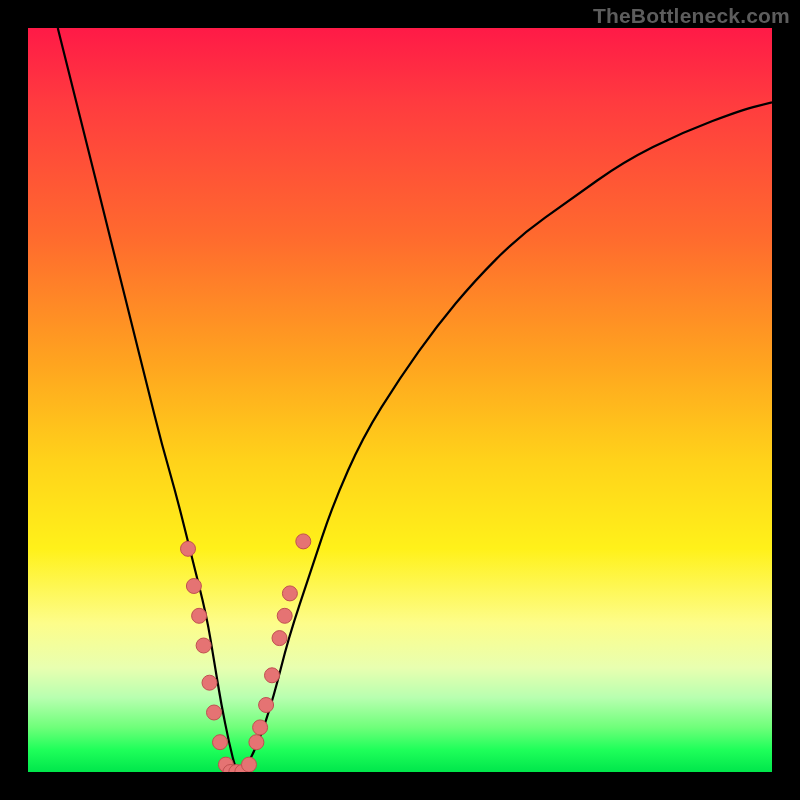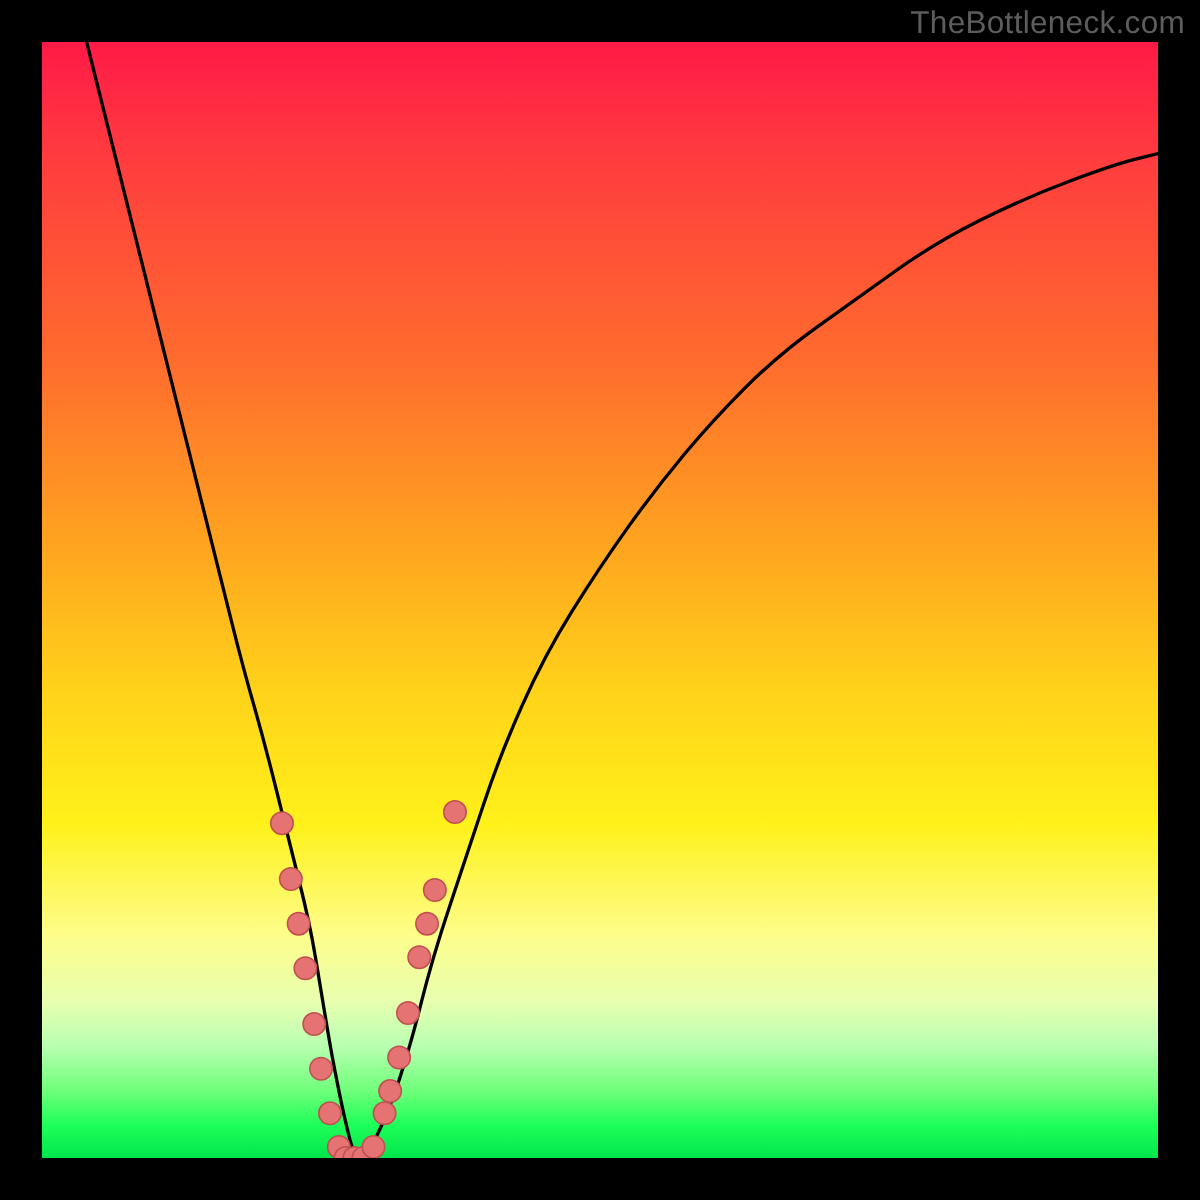--- a/index.html
+++ b/index.html
@@ -41,21 +41,21 @@
       #1fff5a 97%,
       #00e64b 100%
     );
   }
   .watermark {
     position: absolute;
     top: 4px;
     right: 10px;
     color: #5d5d5d;
     font-size: 21px;
-    font-weight: 400;
+    font-weight: 700;
     letter-spacing: 0.2px;
   }
   svg.curve {
     position: absolute;
     left: 0;
     top: 0;
     width: 744px;
     height: 744px;
   }
 </style>

